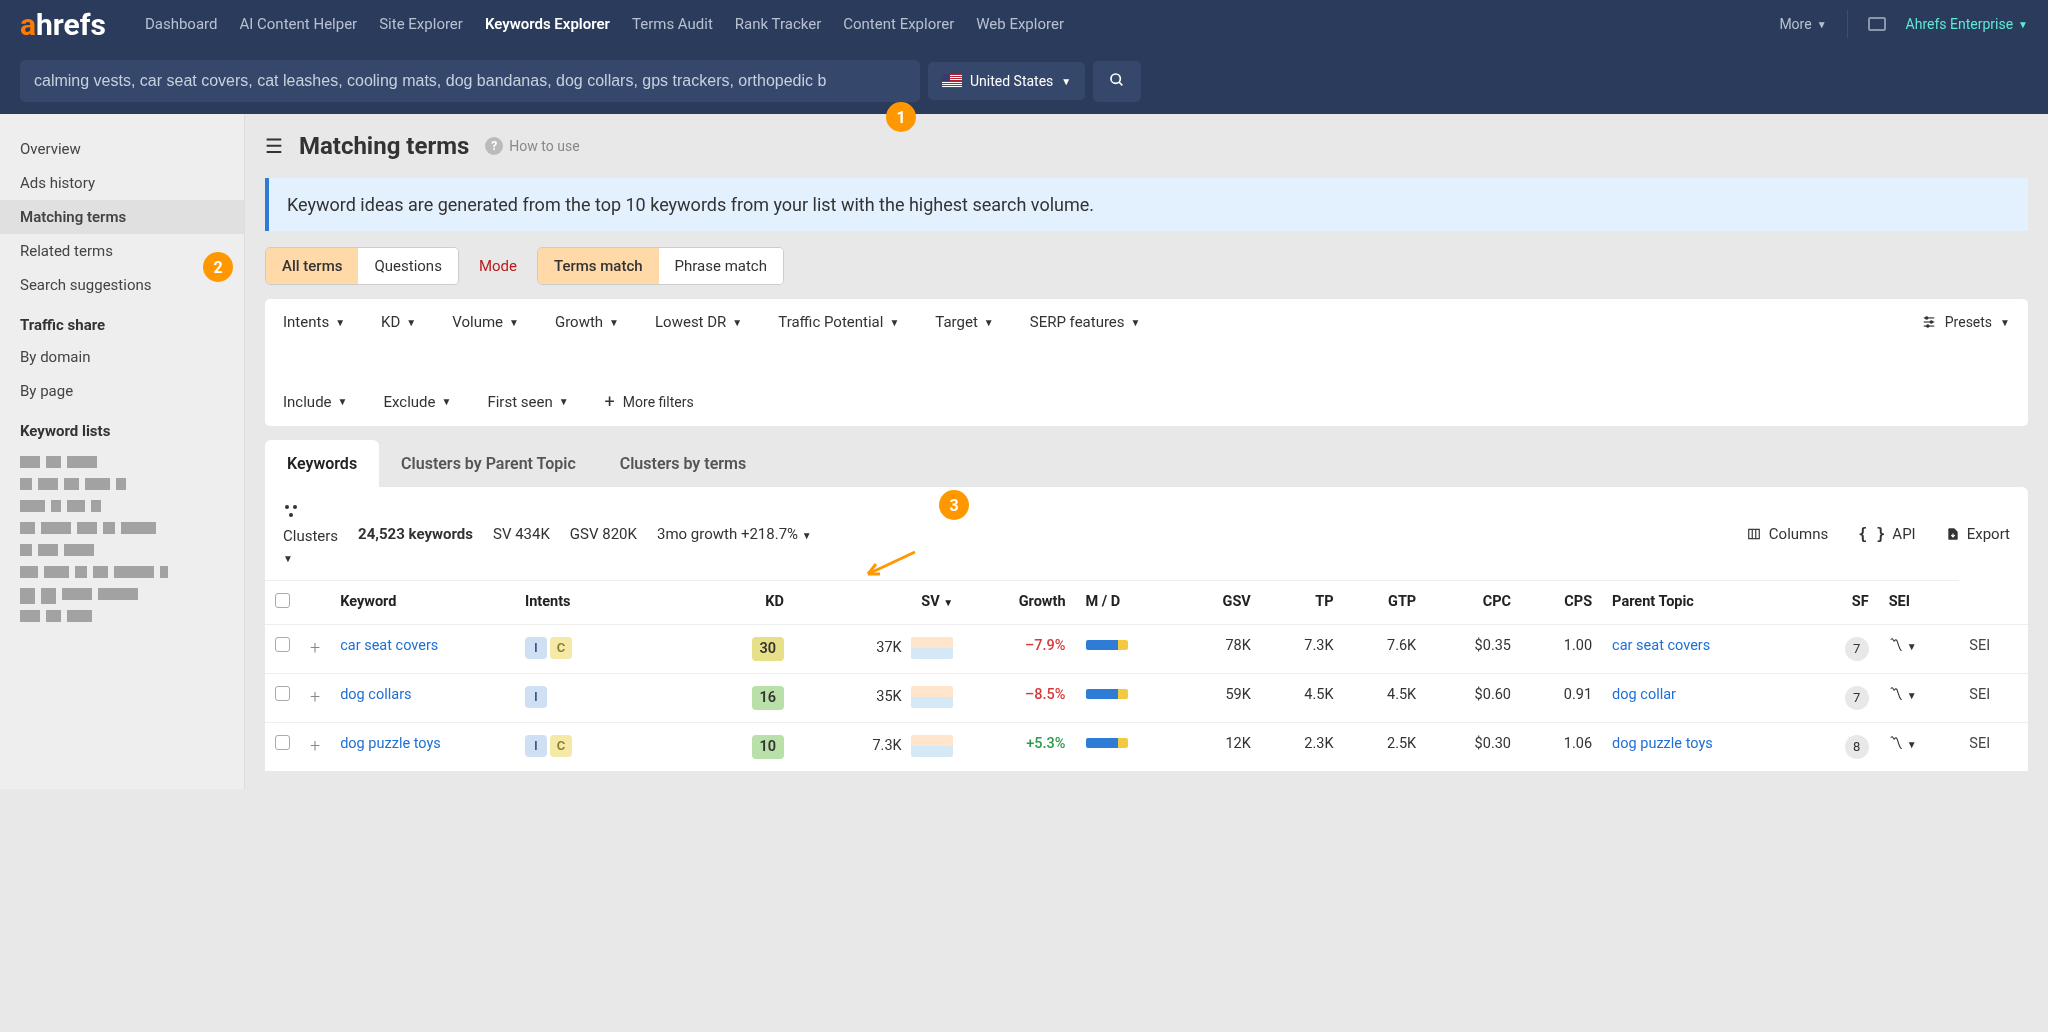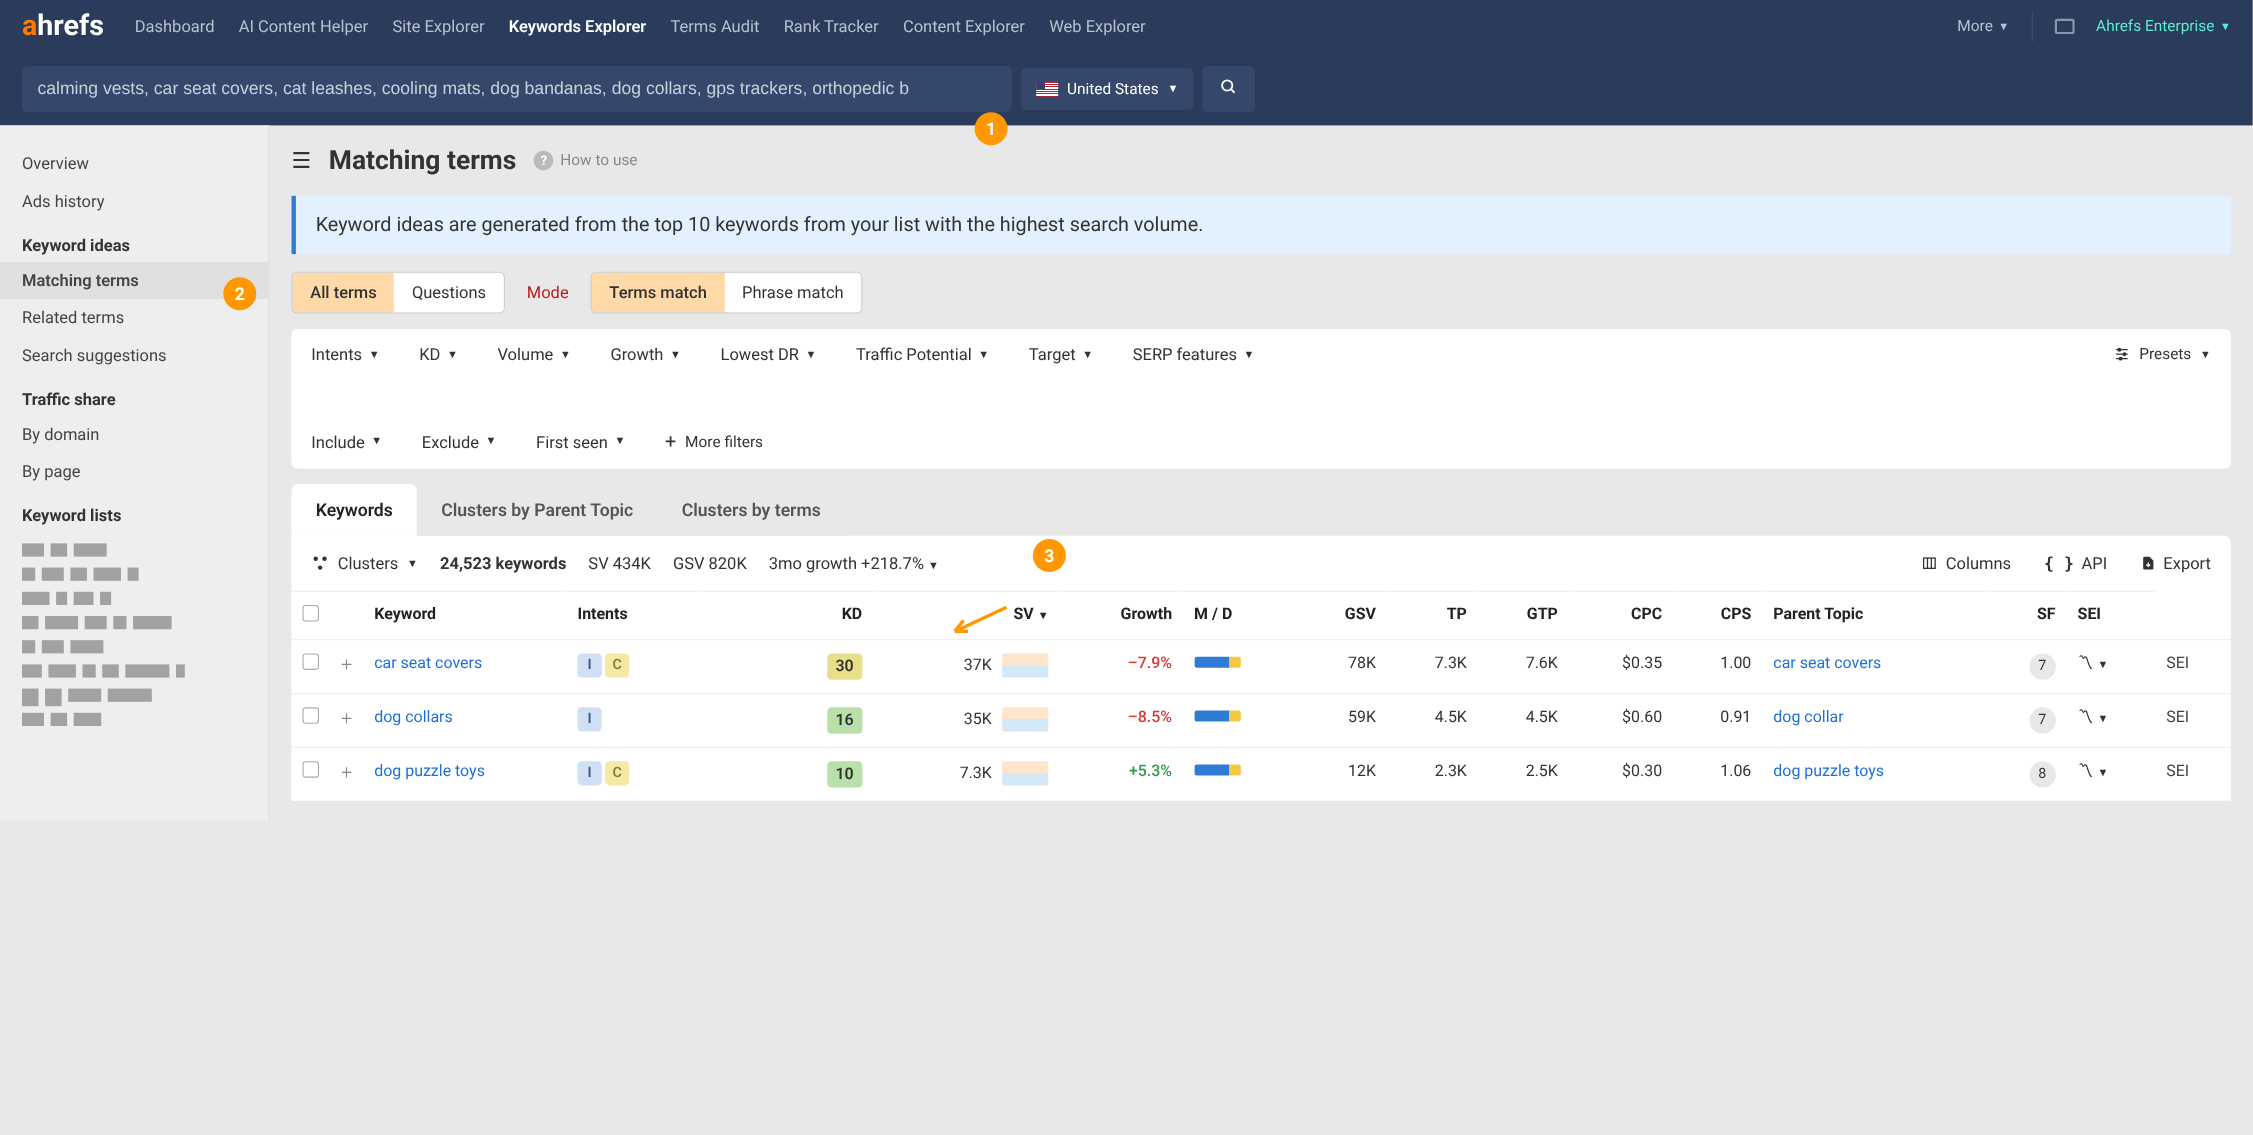--- a/index.html
+++ b/index.html
@@ -1,21 +1,21 @@
 <!DOCTYPE html>
 <html><head>
 <meta charset="utf-8">
 <style>
 * { box-sizing: border-box; margin: 0; padding: 0; }
 body { font-family: -apple-system, BlinkMacSystemFont, "Segoe UI", Roboto, sans-serif; background: #e8e8e8; color: #333; font-size: 14px; }
 
 
 .header { background: #2a3b5c; color: #fff; }
 .topnav { display: flex; align-items: center; padding: 0 20px; height: 48px; }
-.logo { font-size: 26px; font-weight: bold; margin-right: 28px; }
+.logo { font-size: 30px; font-weight: bold; margin-right: 39px; }
 .logo .a { color: #ff7a00; }
 .logo .rest { color: #fff; }
 .nav-items { display: flex; gap: 22px; flex: 1; }
 .nav-item { color: #b8c0d0; font-size: 15px; cursor: pointer; white-space: nowrap; }
 .nav-item.active { color: #fff; font-weight: 600; }
 .nav-right { display: flex; align-items: center; gap: 20px; color: #b8c0d0; }
 .more-dd { display: flex; align-items: center; gap: 5px; }
 .divider-v { width: 1px; height: 28px; background: #3e4f6e; }
 .screen-icon { width: 18px; height: 14px; border: 2px solid #8a96ac; border-radius: 2px; }
 .enterprise { color: #5eead4; }
@@ -64,21 +64,21 @@
 .filter-item { display:flex; align-items:center; gap:6px; cursor:pointer; font-size:15px; }
 .presets { margin-left:auto; display:flex; align-items:center; gap:8px; }
 .more-filters { display:flex; align-items:center; gap:8px; }
 
 .tabs { display:flex; }
 .tab { padding: 14px 22px; font-size:16px; font-weight:600; color:#555; cursor:pointer; background:#e8e8e8; border-radius:6px 6px 0 0; }
 .tab.active { background:#fff; color:#222;}
 
 .table-wrap { background:#fff; border-radius: 0 6px 0 0; }
 .meta-row { display:flex; align-items:center; padding: 16px 18px; gap: 20px; font-size:15px;}
-.meta-row .clusters { display:flex; align-items:center; gap:8px; }
+.meta-row .clusters { display:flex; gap:8px;flex-direction:column; }
 .meta-row .kcount { font-weight:700; }
 .meta-right { margin-left:auto; display:flex; gap:30px; align-items:center; }
 .meta-action { display:flex; align-items:center; gap:7px; cursor:pointer; }
 
 .table { width:100%; border-collapse: collapse; }
 .table th, .table td { padding: 12px 10px; text-align:left; font-size: 14.5px; border-top: 1px solid #eee; vertical-align: top;}
 .table th { font-weight:700; color:#222; white-space:nowrap; }
 .table th.right, .table td.right { text-align:right; }
 .chk { width:15px; height:15px; border:1.5px solid #aaa; border-radius:3px; display:inline-block; }
 .plus-exp { color:#888; font-size:18px; font-weight:300; }
@@ -148,21 +148,20 @@
 <svg class="arrow">
     <path d="M55 2 L8 24" stroke="#ff9800" stroke-width="3" fill="none"></path>
     <path d="M8 24 L16 14 M8 24 L20 24" stroke="#ff9800" stroke-width="3" fill="none"></path>
   </svg>
 
 <div class="layout">
   <div class="sidebar">
     <div id="sb-content">
         <div class="sb-item">Overview</div>
         <div class="sb-item">Ads history</div>
-        <div class="sb-heading">Keyword ideas</div>
         <div class="sb-item active">Matching terms</div>
         <div class="sb-item">Related terms</div>
         <div class="sb-item">Search suggestions</div>
         <div class="sb-heading">Traffic share</div>
         <div class="sb-item">By domain</div>
         <div class="sb-item">By page</div>
       </div>
     <div class="sb-heading">Keyword lists</div>
     <div class="sb-lists">
       <div class="blur-row">

